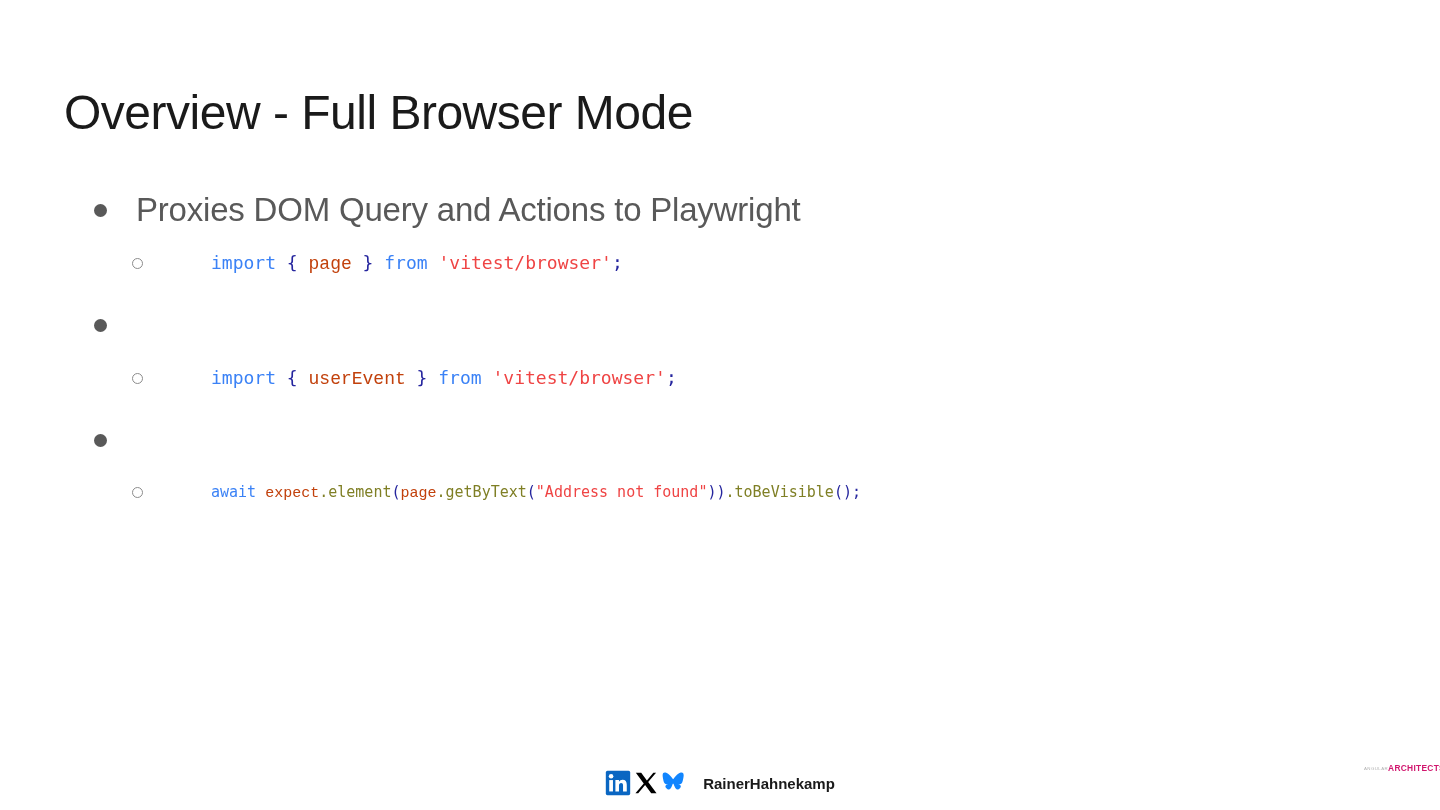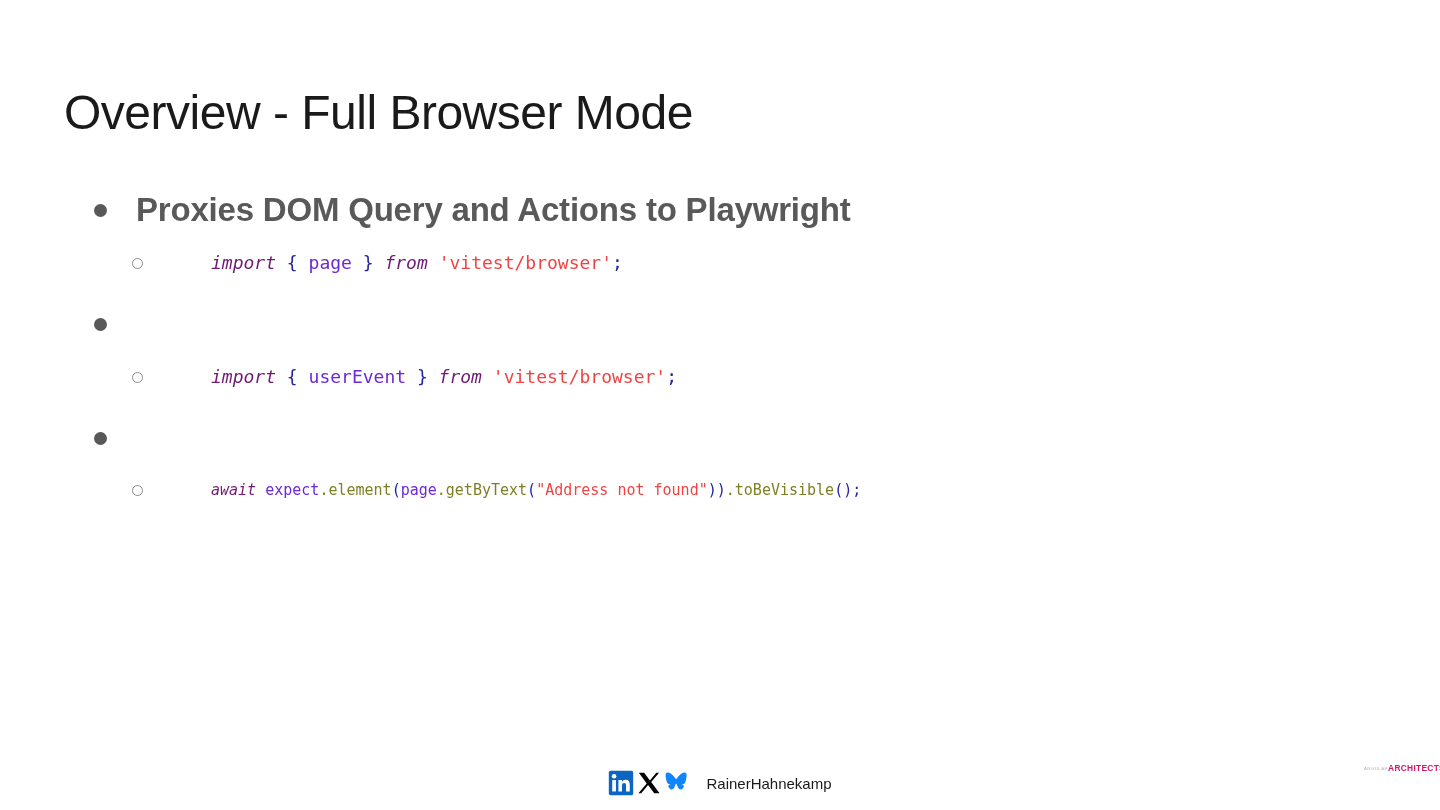--- a/index.html
+++ b/index.html
@@ -60,21 +60,21 @@
   }
   .dot-filled {
     width: 13px;
     height: 13px;
     border-radius: 50%;
     background: #595959;
     display: block;
   }
   .level-1 .bullet-text {
     font-size: 33px;
-    font-weight: 700;
+    font-weight: 400;
     color: #595959;
     line-height: 44px;
     letter-spacing: -0.2px;
     white-space: nowrap;
   }
 
   
   .level-2 {
     margin-top: 18px;
     margin-bottom: 26px;
@@ -103,22 +103,22 @@
     letter-spacing: 0px;
   }
   .code-small {
     font-size: 15px;
     line-height: 24px;
     text-align: right;
   }
   .level-2.small .marker { height: 24px; }
 
   
-  .tok-kw      { color: #701a75; font-style: italic; }
-  .tok-var     { color: #6d28d9; }
+  .tok-kw      { color: #3b82f6; }
+  .tok-var     { color: #c2410c; font-family: Liberation Mono, monospace; }
   .tok-punct   { color: #25259e; }
   .tok-str     { color: #ef4444; }
   .tok-prop    { color: #7f7f25; }
 
   
   .footer {
     position: absolute;
     left: 0;
     top: 770px;
     width: 1440px;
@@ -136,20 +136,21 @@
     width: 26px;
     height: 26px;
     margin-right: 2px;
   }
   .handle {
     margin-left: 14px;
     font-size: 15px;
     color: #1a1a1a;
     font-family: "Liberation Sans", sans-serif;
     white-space: nowrap;
+    font-weight: bold;
   }
 
   
   .brand-logo {
     position: absolute;
     right: 14px;
     bottom: 6px;
     width: 62px;
     height: 72px;
     display: flex;

